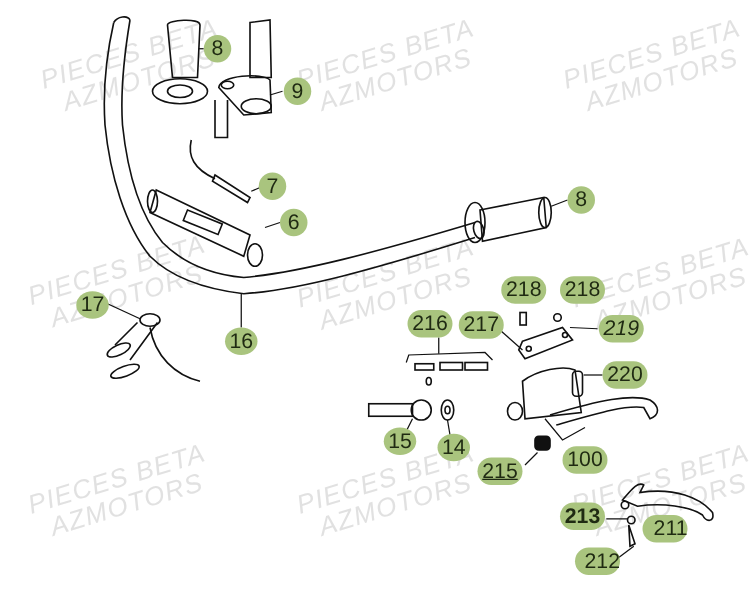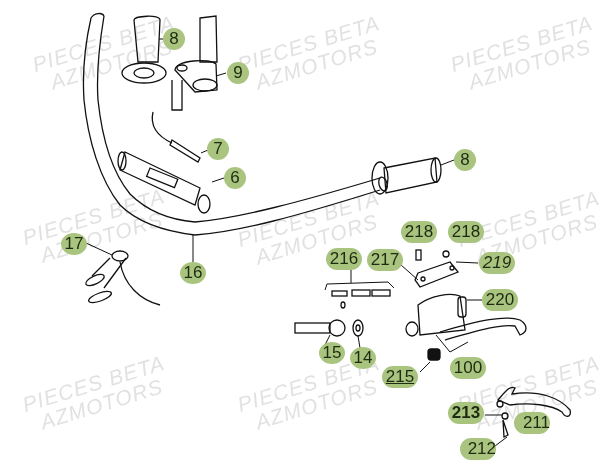--- a/index.html
+++ b/index.html
@@ -168,21 +168,21 @@
       <div class="lbl w1" style="left: 235px; top: 178px;">6</div>
       <div class="lbl w1" style="left: 465px; top: 160px;">8</div>
       <div class="lbl w2" style="left: 74px; top: 244px;">17</div>
       <div class="lbl w2" style="left: 193px; top: 273px;">16</div>
       <div class="lbl w3" style="left: 419px; top: 232px;">218</div>
       <div class="lbl w3" style="left: 466px; top: 232px;">218</div>
       <div class="lbl w3" style="left: 385px; top: 260px;">217</div>
       <div class="lbl w3" style="left: 497px; top: 263px; font-style: italic;">219</div>
       <div class="lbl w3" style="left: 344px; top: 259px;">216</div>
       <div class="lbl w3" style="left: 500px; top: 300px;">220</div>
-      <div class="lbl w2" style="left: 320px; top: 353px; margin-left: 12px;">15</div>
+      <div class="lbl w2" style="left: 320px; top: 353px;">15</div>
       <div class="lbl w2" style="left: 363px; top: 358px;">14</div>
       <div class="lbl w3" style="left: 468px; top: 368px;">100</div>
       <div class="lbl w3" style="left: 400px; top: 377px; text-decoration: underline;">215</div>
       <div class="lbl w3" style="left: 466px; top: 413px; font-weight: bold;">213</div>
       <div class="lbl w3" style="left: 532px; top: 423px; text-align: right;">211</div>
       <div class="lbl w3" style="left: 478px; top: 449px; text-align: right;">212</div>
     </div>
 </div>
 
 </body></html>

